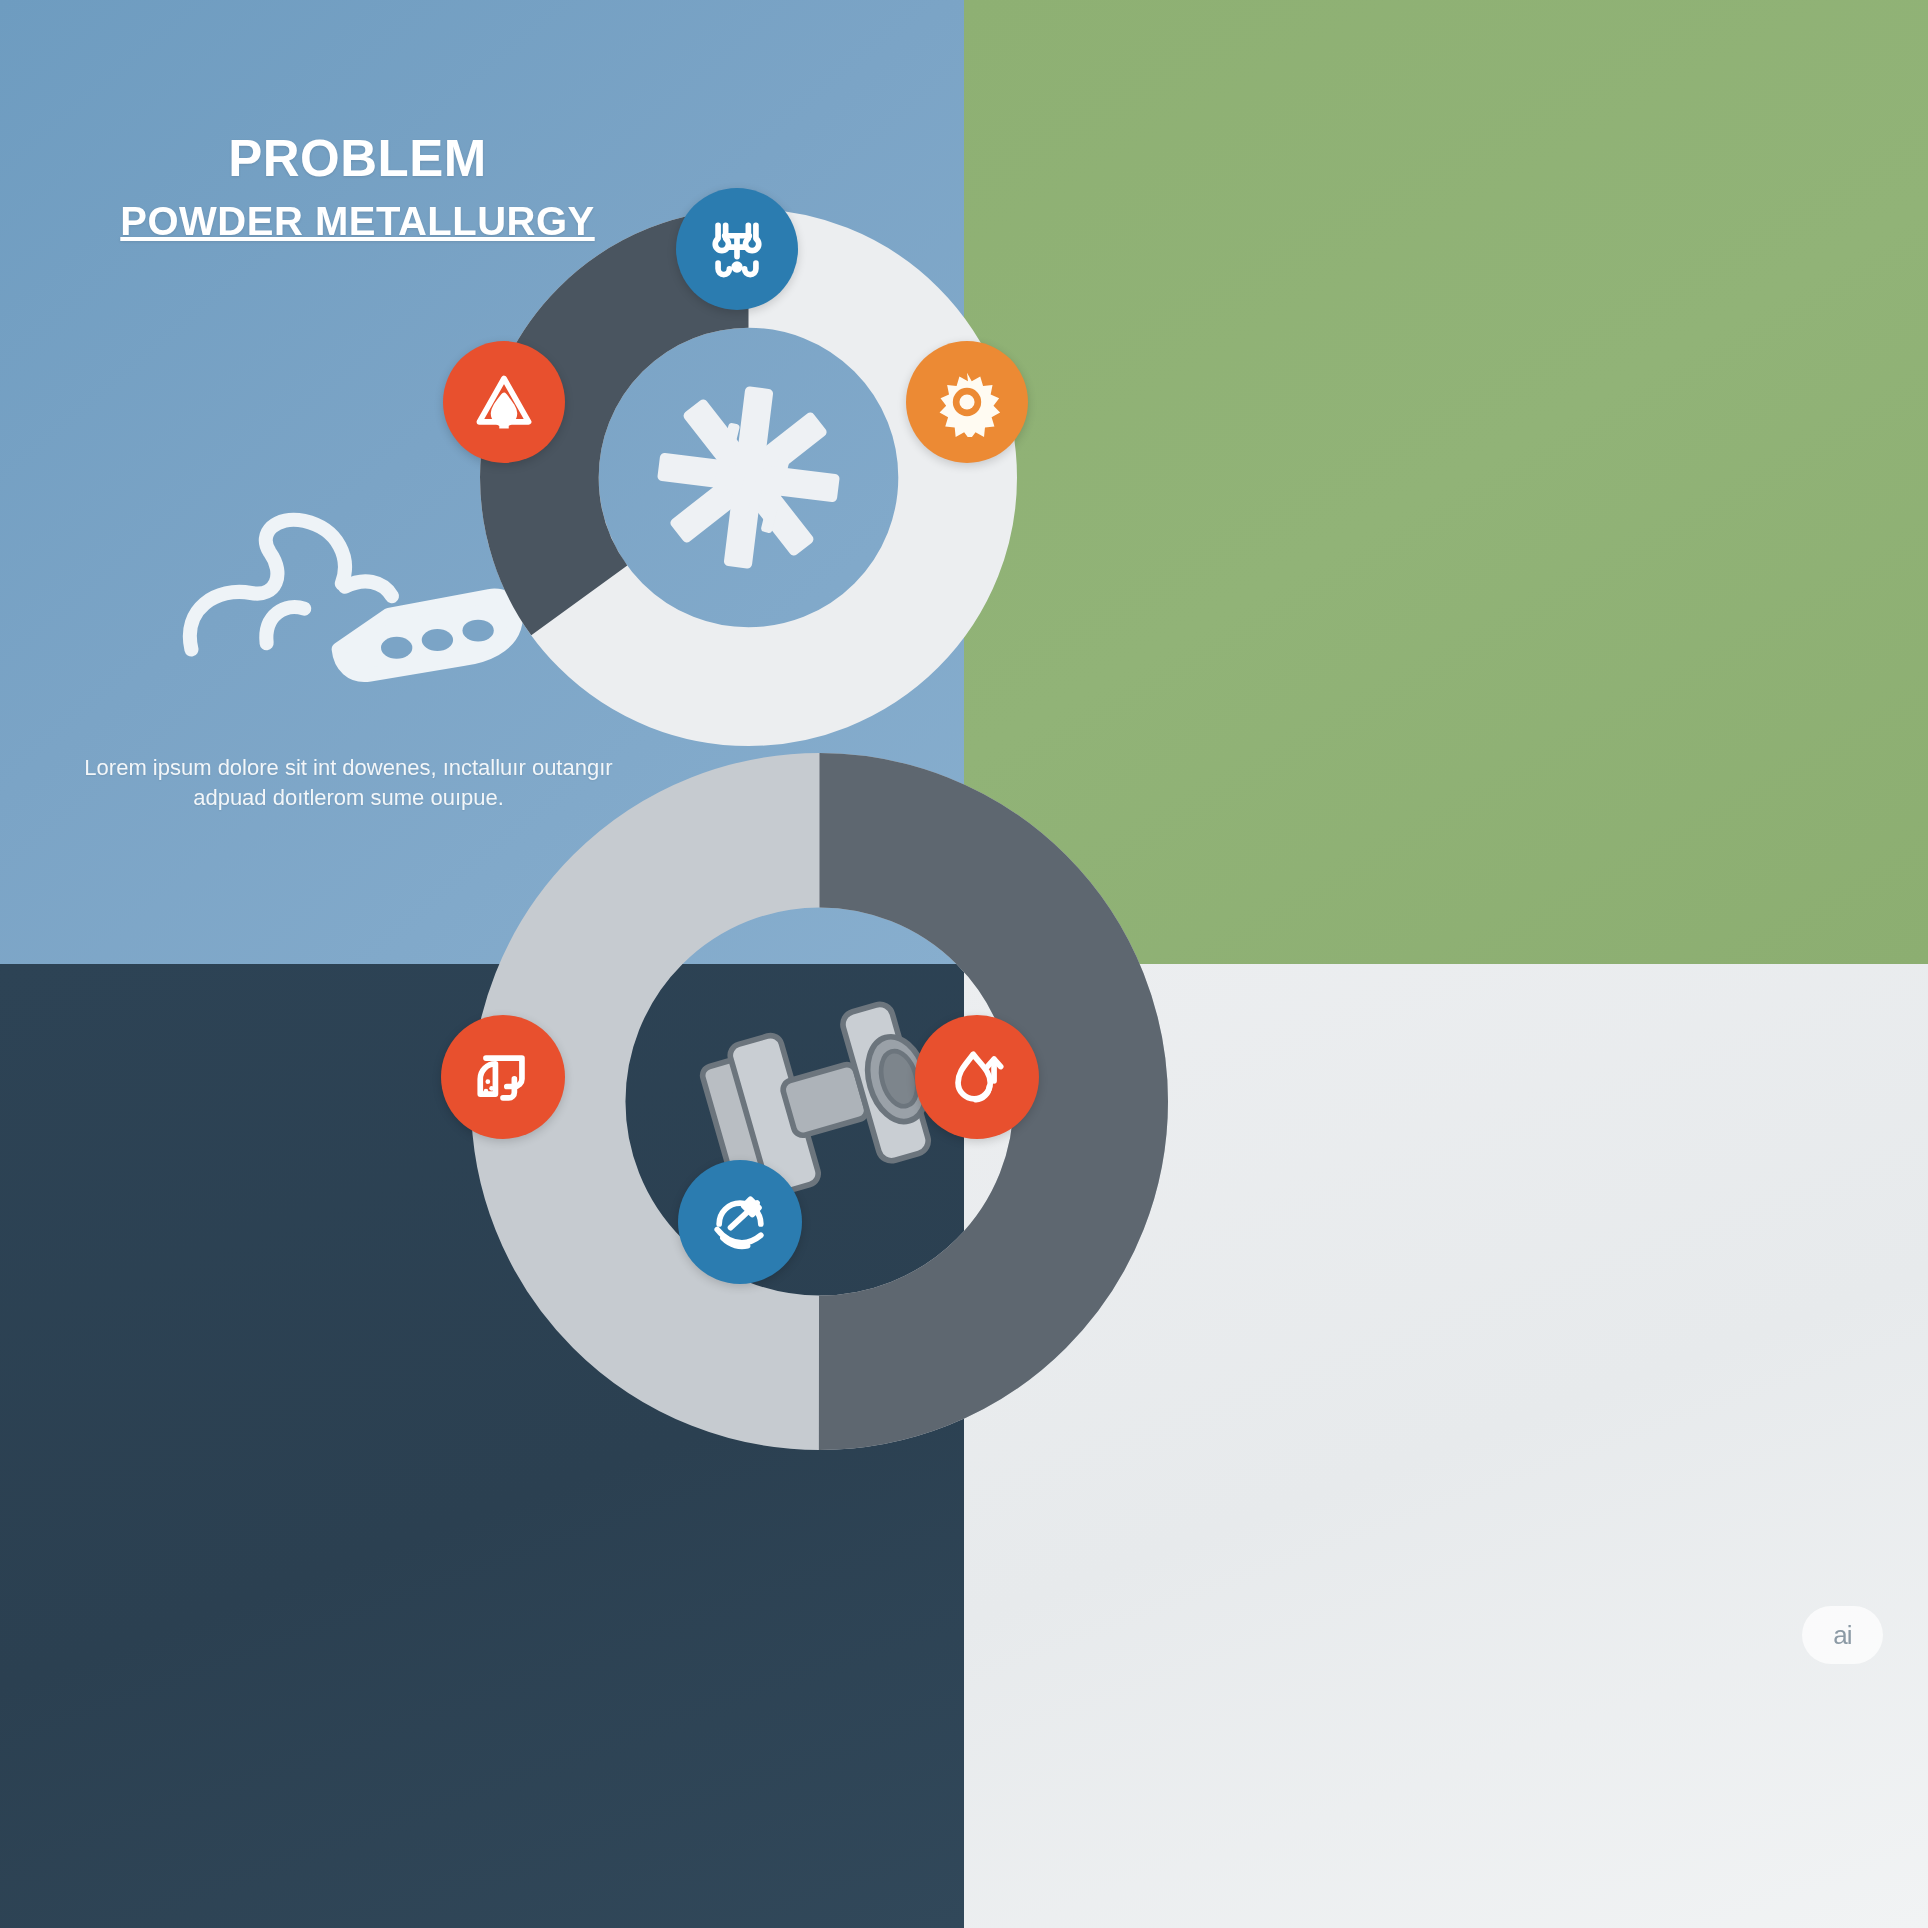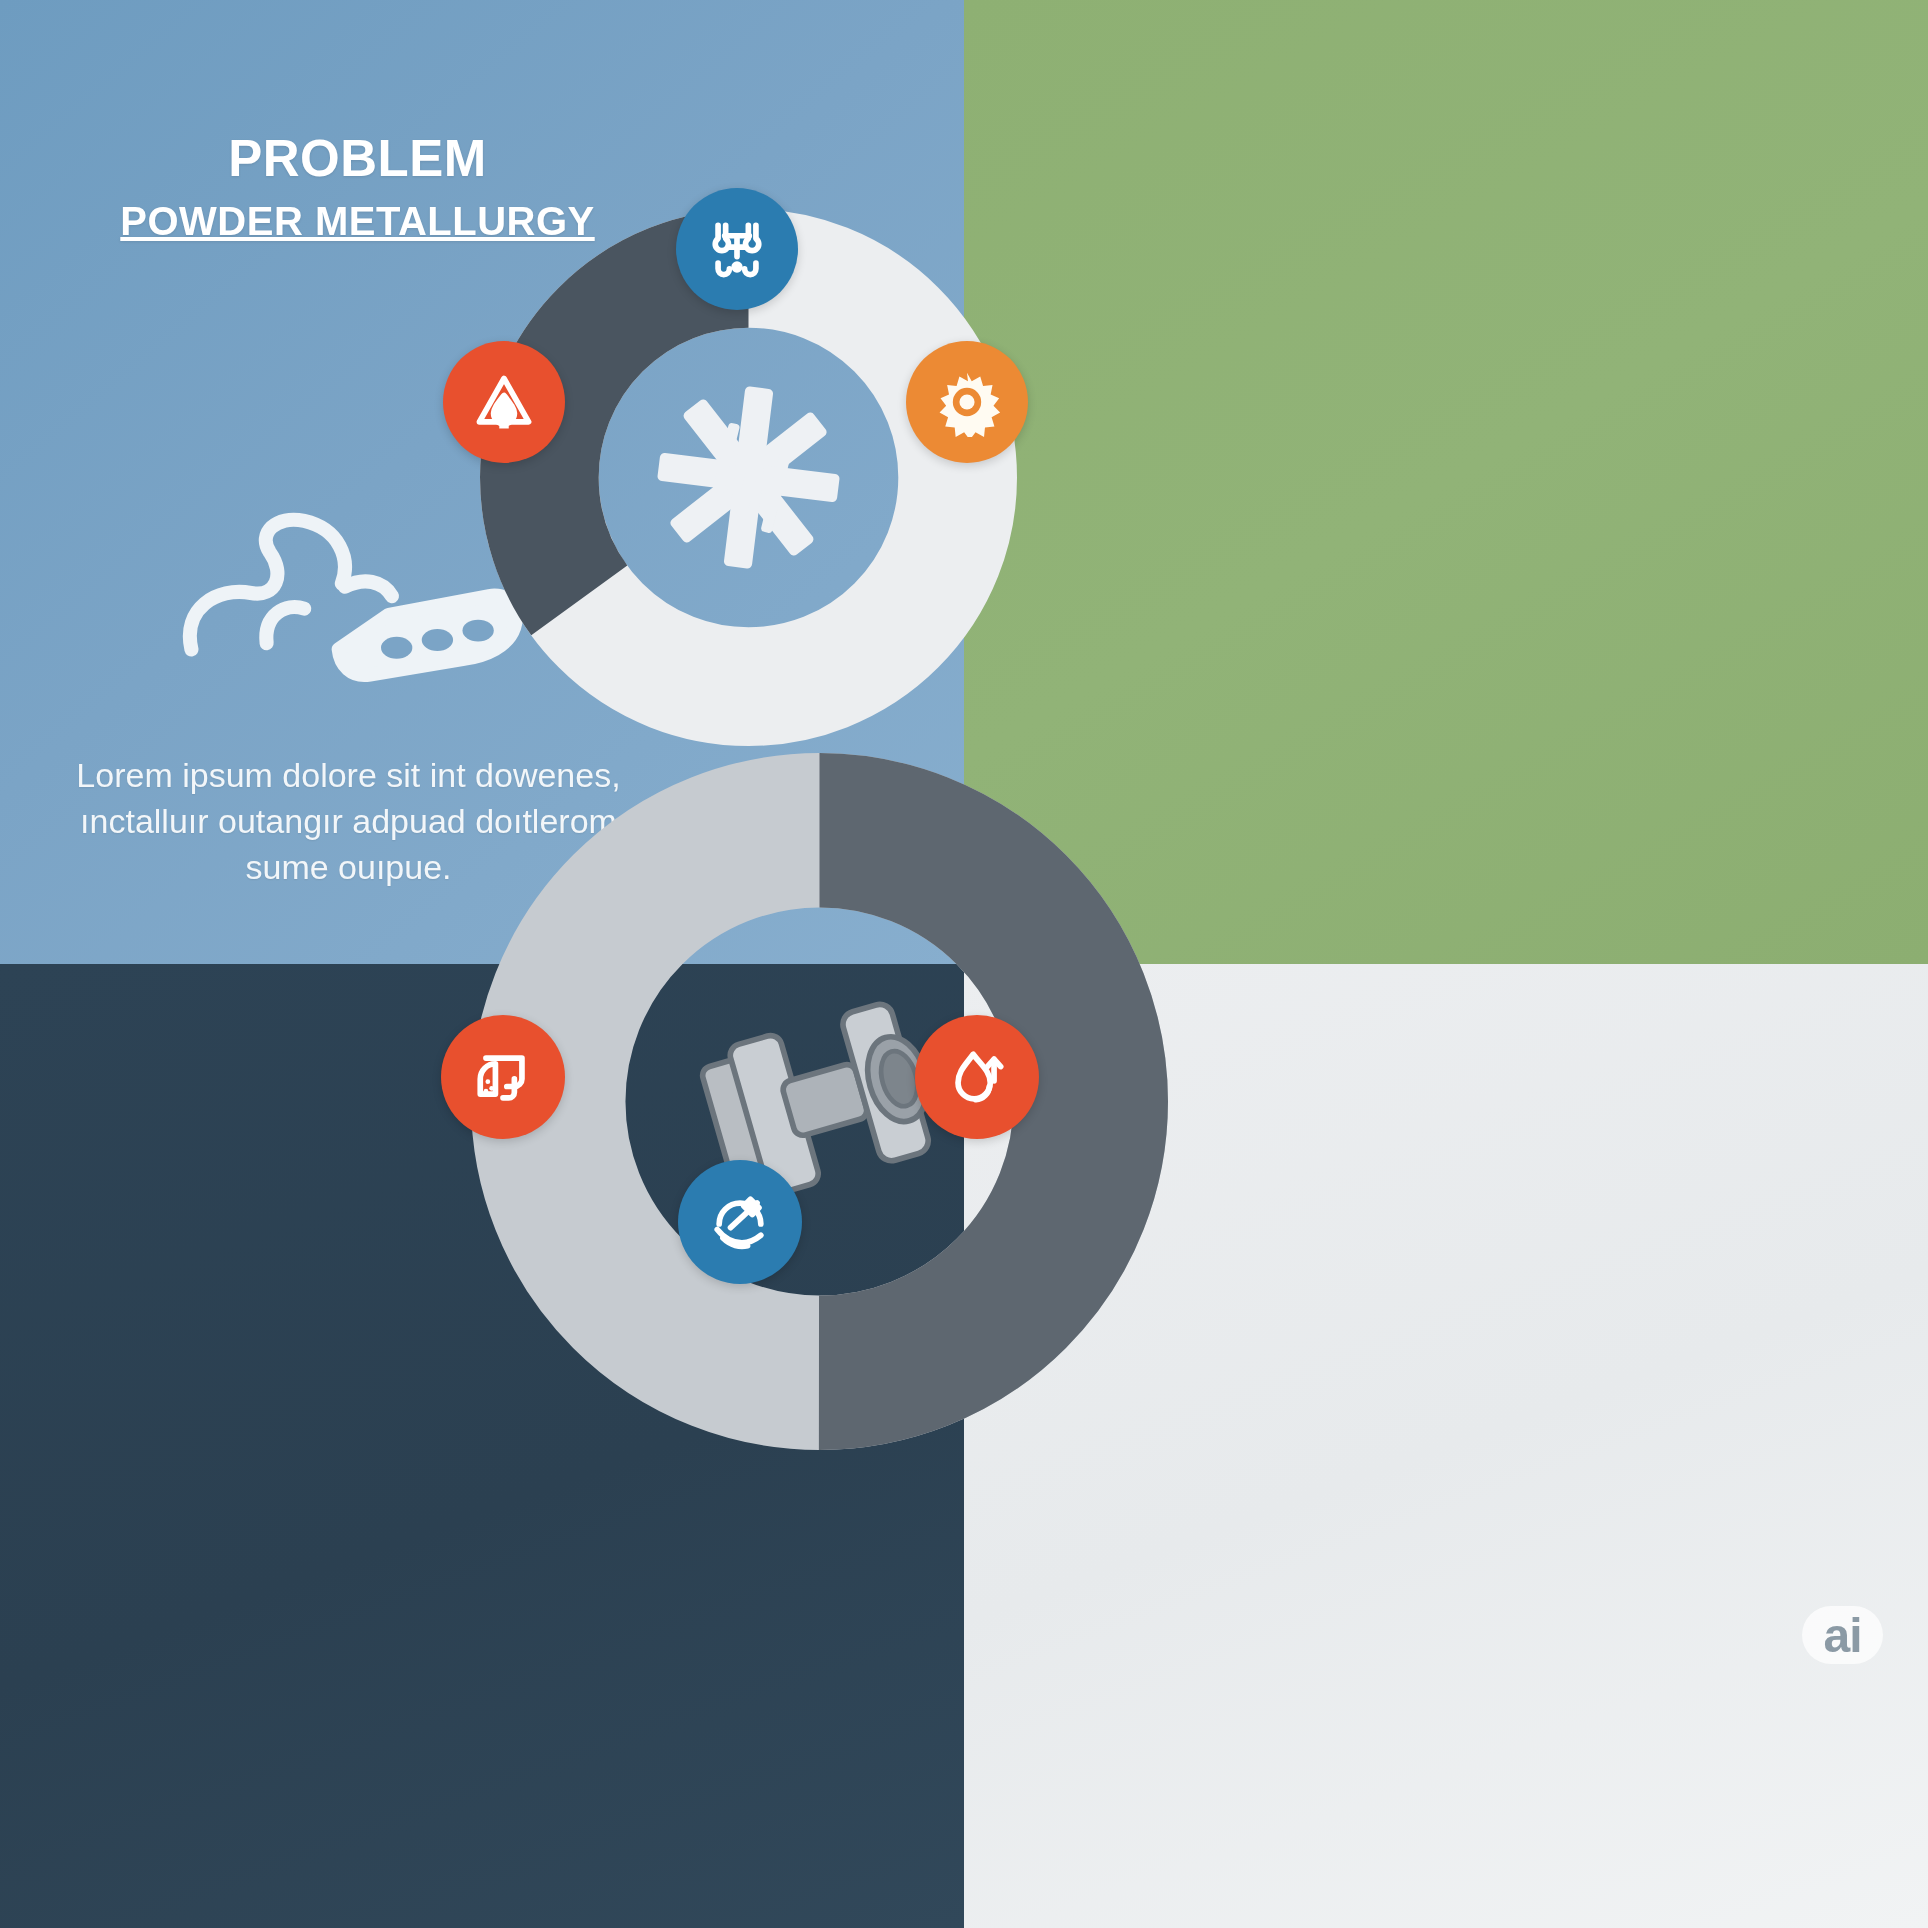--- a/index.html
+++ b/index.html
@@ -39,21 +39,21 @@
   .body {
     line-height: 1.35;
     font-weight: 400;
   }
   .light .heading, .light .subheading { color: #ffffff; text-shadow: 0 0.9px 2.8px rgba(0,0,0,.10); }
   .light .body { color: #f2f6f9; text-shadow: 0 0.9px 1.9px rgba(0,0,0,.08); }
 
   
   .h-xl { font-size: 51px; }
   .sub-lg { font-size: 40px; }
-  .body-md { font-size: 34px; text-align: center; }
+  .body-md { font-size: 22px; text-align: center; }
 
   
   #tl-head   { left: 56px;  top: 132px; width: 603px; }
   #tl-icon   { left: 122px; top: 499px; width: 471px; height: 188px; }
   #tl-body   { left: 47px;  top: 753px; width: 603px; }
 
   
   .donut { position: absolute; }
   #donut-top    { left: 480px;  top: 209px;  width: 537px; height: 537px; }
   #donut-bottom { left: 471px;  top: 753px;  width: 697px; height: 697px; }
@@ -81,21 +81,21 @@
   .qicon svg { width: 100%; height: 100%; display: block; }
 
   
   #watermark {
     position: absolute;
     right: 45px; bottom: 40px;
     width: 81px; height: 58px;
     border-radius: 29px;
     background: rgba(255,255,255,.72);
     display: flex; align-items: center; justify-content: center;
-    font-size: 48px; font-weight: 700; color: #8b9aa5;
+    font-size: 26px; font-weight: 400; color: #8b9aa5;
     letter-spacing: -0.9px;
   }
 </style>
 </head>
 <body>
 
 <div id="board">
 
   <div class="quad tl light">
     <div class="tblock" id="tl-head">

